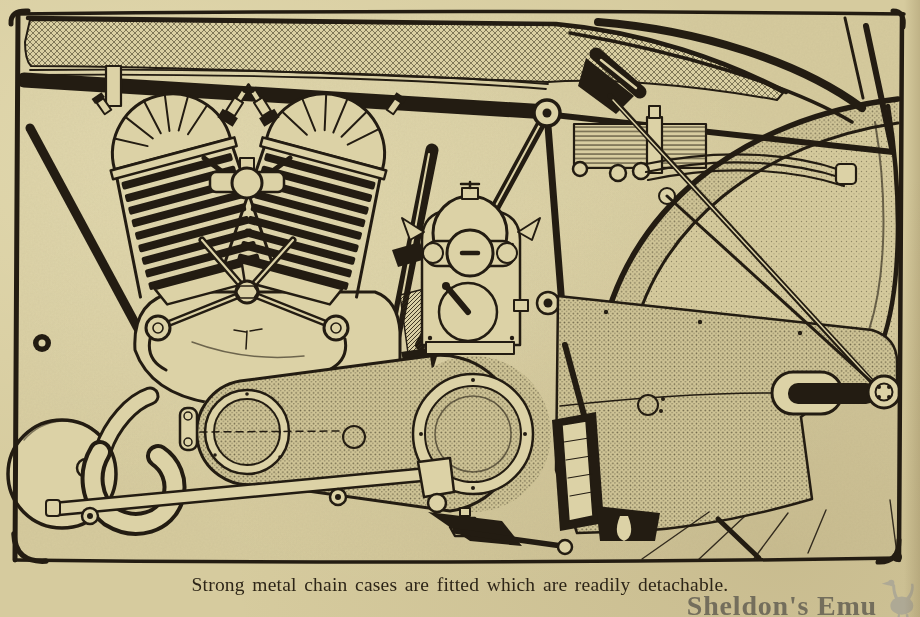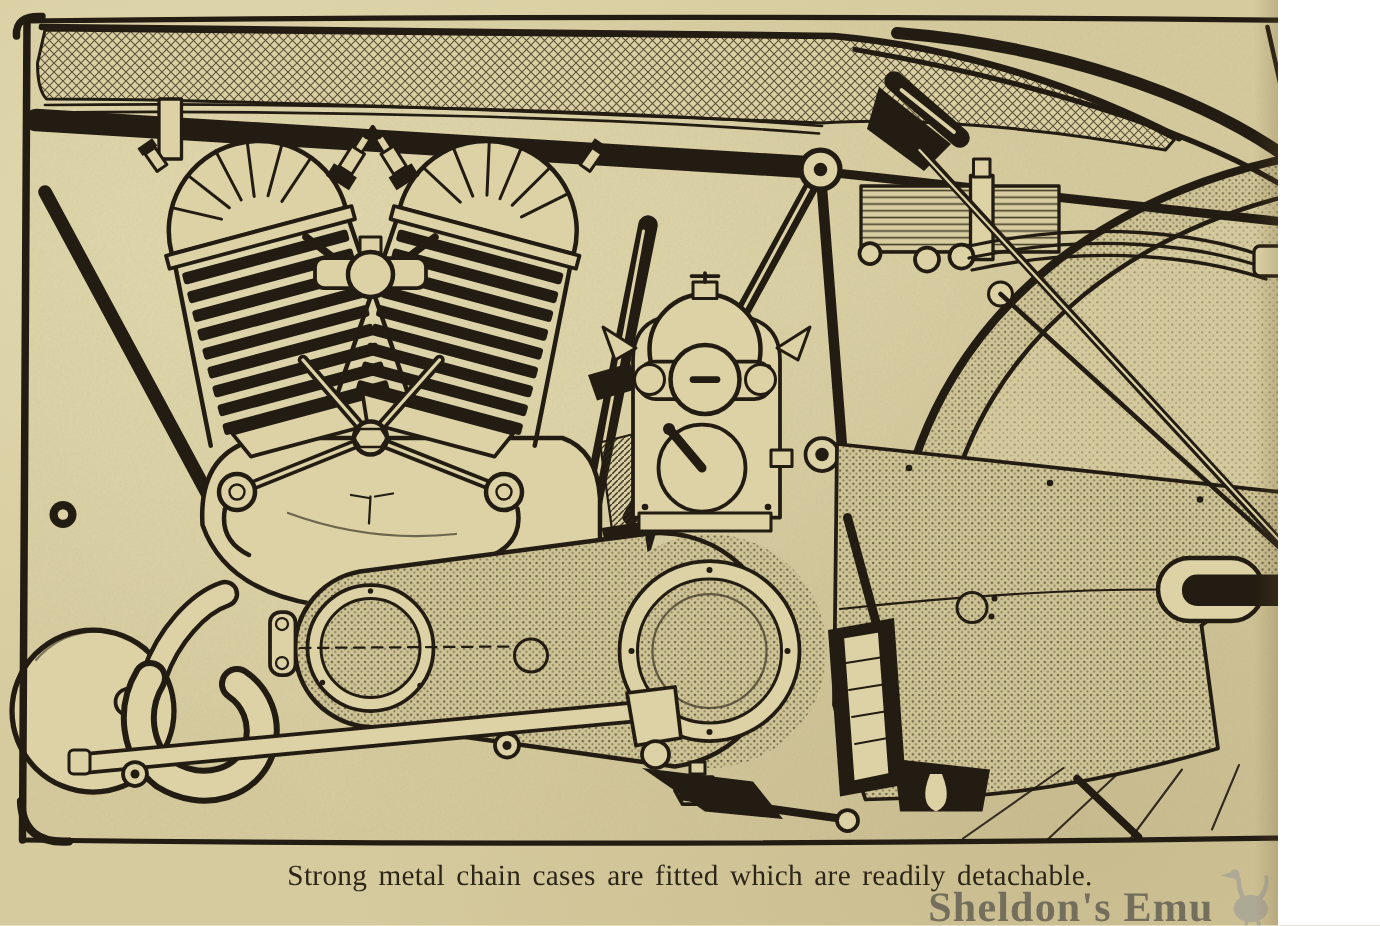--- a/index.html
+++ b/index.html
@@ -2,21 +2,21 @@
 <html style="--paper: #d6cb9e; --ink: #231c12; --paper-light: #dcd2a6; --watermark-text: #57544b; --watermark-icon: #a5a296;"><head>
 <meta charset="utf-8">
 <style>
   :root{
     --paper:#d6cb9e; --ink:#231c12; --paper-light:#dcd2a6;
     --watermark-text:#57544b; --watermark-icon:#a5a296;
   }
   html,body{margin:0;padding:0;}
   body{width:920px;height:617px;font-family:"Liberation Serif",serif;}
   .page{
-    position:relative;width:852px;height:617px;overflow:hidden;
+    position:relative;width:920px;height:617px;overflow:hidden;
     background:
       radial-gradient(ellipse at 18% 25%, rgba(255,250,215,.28), transparent 55%),
       radial-gradient(ellipse at 85% 90%, rgba(120,98,55,.14), transparent 50%),
       radial-gradient(ellipse at 50% 50%, rgba(255,248,210,.10), transparent 70%),
       var(--paper);
   }
   .page::after{
     content:"";position:absolute;right:0;top:0;width:16px;height:100%;pointer-events:none;
     background:linear-gradient(to right, rgba(120,98,55,0), rgba(110,90,50,.22));
   }

